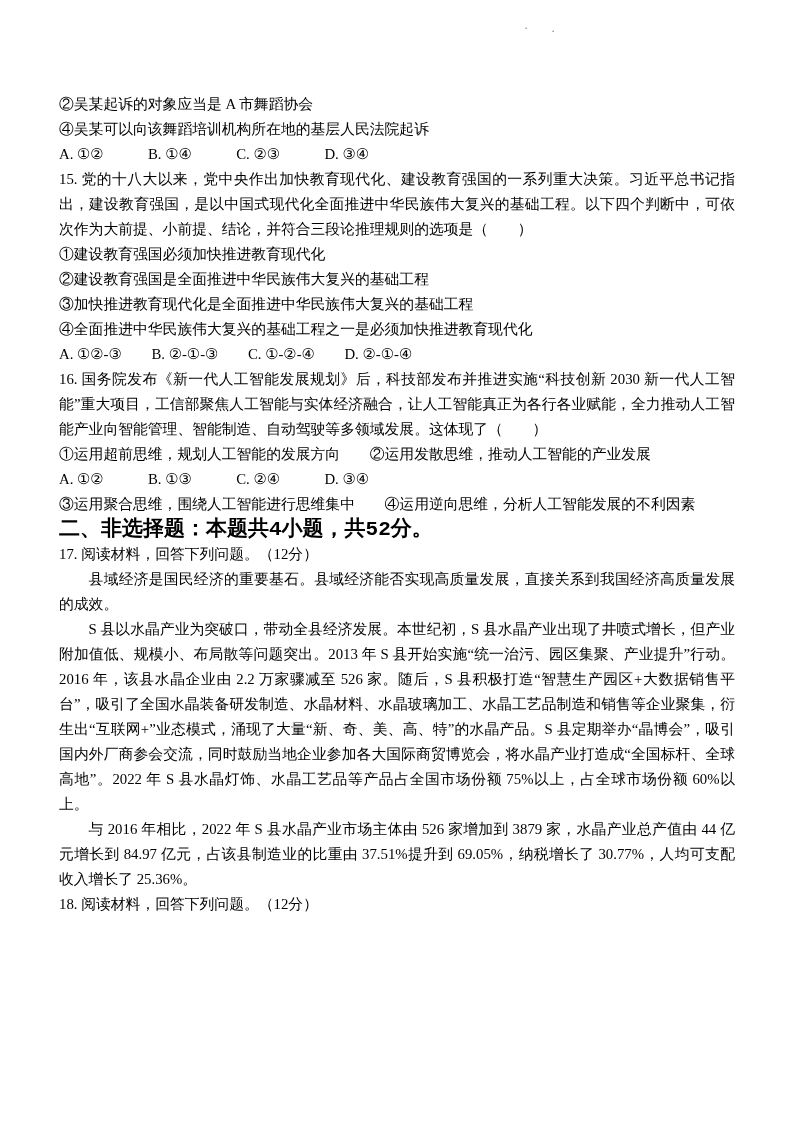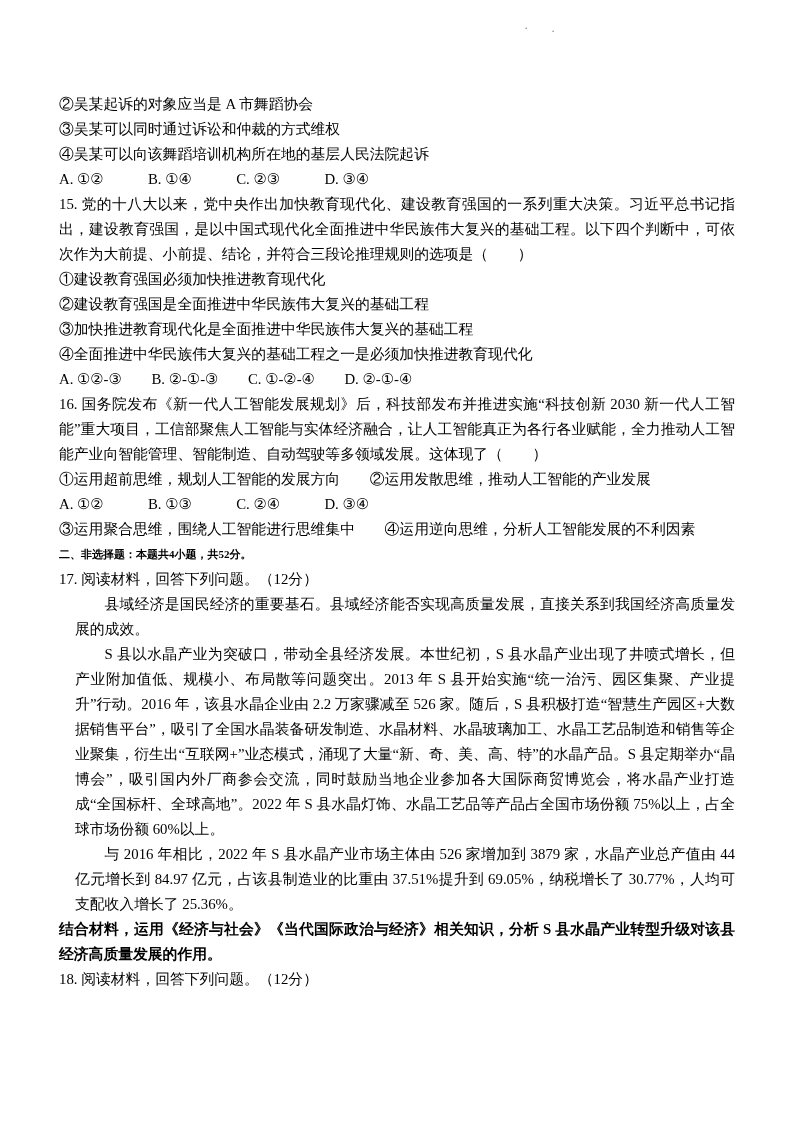--- a/index.html
+++ b/index.html
@@ -22,34 +22,33 @@
   .content {
     position:absolute;
     left:59px; top:92px;
     width:676px;
     font-size:14.8px;
     line-height:25px;
     text-align:justify;
     text-justify:inter-ideograph;
   }
   .block { margin:0; }
-  .material { text-indent:2em;margin-left:16px; }
-  .section-header { font-weight:700; font-size:11px; }
+  .material { text-indent:2em; }
+  .section-header { font-weight:700; font-size:21px;font-family:Liberation Mono, monospace; }
   .task { font-weight:700; }
 </style>
 </head>
 <body>
 
 <div class="page">
 
   <div class="page-mark">· .</div>
 
   <div class="content">
     <div class="block">②吴某起诉的对象应当是 A 市舞蹈协会</div>
-    <div class="block">③吴某可以同时通过诉讼和仲裁的方式维权</div>
     <div class="block">④吴某可以向该舞蹈培训机构所在地的基层人民法院起诉</div>
     <div class="block">A. ①②　　　B. ①④　　　C. ②③　　　D. ③④</div>
 
     <div class="block">15. 党的十八大以来，党中央作出加快教育现代化、建设教育强国的一系列重大决策。习近平总书记指出，建设教育强国，是以中国式现代化全面推进中华民族伟大复兴的基础工程。以下四个判断中，可依次作为大前提、小前提、结论，并符合三段论推理规则的选项是（　　）</div>
     <div class="block">①建设教育强国必须加快推进教育现代化</div>
     <div class="block">②建设教育强国是全面推进中华民族伟大复兴的基础工程</div>
     <div class="block">③加快推进教育现代化是全面推进中华民族伟大复兴的基础工程</div>
     <div class="block">④全面推进中华民族伟大复兴的基础工程之一是必须加快推进教育现代化</div>
     <div class="block">A. ①②-③　　B. ②-①-③　　C. ①-②-④　　D. ②-①-④</div>
 
@@ -57,18 +56,17 @@
     <div class="block">①运用超前思维，规划人工智能的发展方向　　②运用发散思维，推动人工智能的产业发展</div>
     <div class="block">A. ①②　　　B. ①③　　　C. ②④　　　D. ③④</div>
     <div class="block">③运用聚合思维，围绕人工智能进行思维集中　　④运用逆向思维，分析人工智能发展的不利因素</div>
 
     <div class="block section-header">二、非选择题：本题共4小题，共52分。</div>
 
     <div class="block">17. 阅读材料，回答下列问题。（12分）</div>
     <div class="block material">县域经济是国民经济的重要基石。县域经济能否实现高质量发展，直接关系到我国经济高质量发展的成效。</div>
     <div class="block material">S 县以水晶产业为突破口，带动全县经济发展。本世纪初，S 县水晶产业出现了井喷式增长，但产业附加值低、规模小、布局散等问题突出。2013 年 S 县开始实施“统一治污、园区集聚、产业提升”行动。2016 年，该县水晶企业由 2.2 万家骤减至 526 家。随后，S 县积极打造“智慧生产园区+大数据销售平台”，吸引了全国水晶装备研发制造、水晶材料、水晶玻璃加工、水晶工艺品制造和销售等企业聚集，衍生出“互联网+”业态模式，涌现了大量“新、奇、美、高、特”的水晶产品。S 县定期举办“晶博会”，吸引国内外厂商参会交流，同时鼓励当地企业参加各大国际商贸博览会，将水晶产业打造成“全国标杆、全球高地”。2022 年 S 县水晶灯饰、水晶工艺品等产品占全国市场份额 75%以上，占全球市场份额 60%以上。</div>
     <div class="block material">与 2016 年相比，2022 年 S 县水晶产业市场主体由 526 家增加到 3879 家，水晶产业总产值由 44 亿元增长到 84.97 亿元，占该县制造业的比重由 37.51%提升到 69.05%，纳税增长了 30.77%，人均可支配收入增长了 25.36%。</div>
-    <div class="block task">结合材料，运用《经济与社会》《当代国际政治与经济》相关知识，分析 S 县水晶产业转型升级对该县经济高质量发展的作用。</div>
 
     <div class="block">18. 阅读材料，回答下列问题。（12分）</div>
   </div>
 
 </div>
 
 </body></html>

